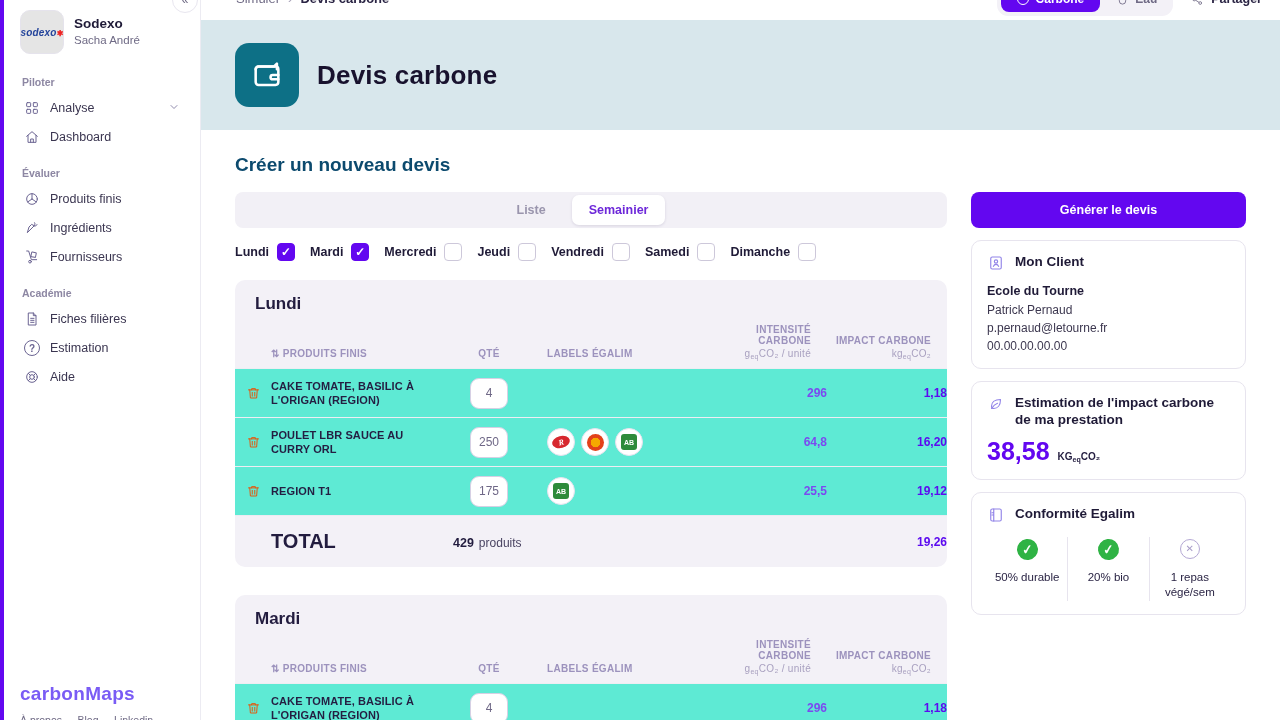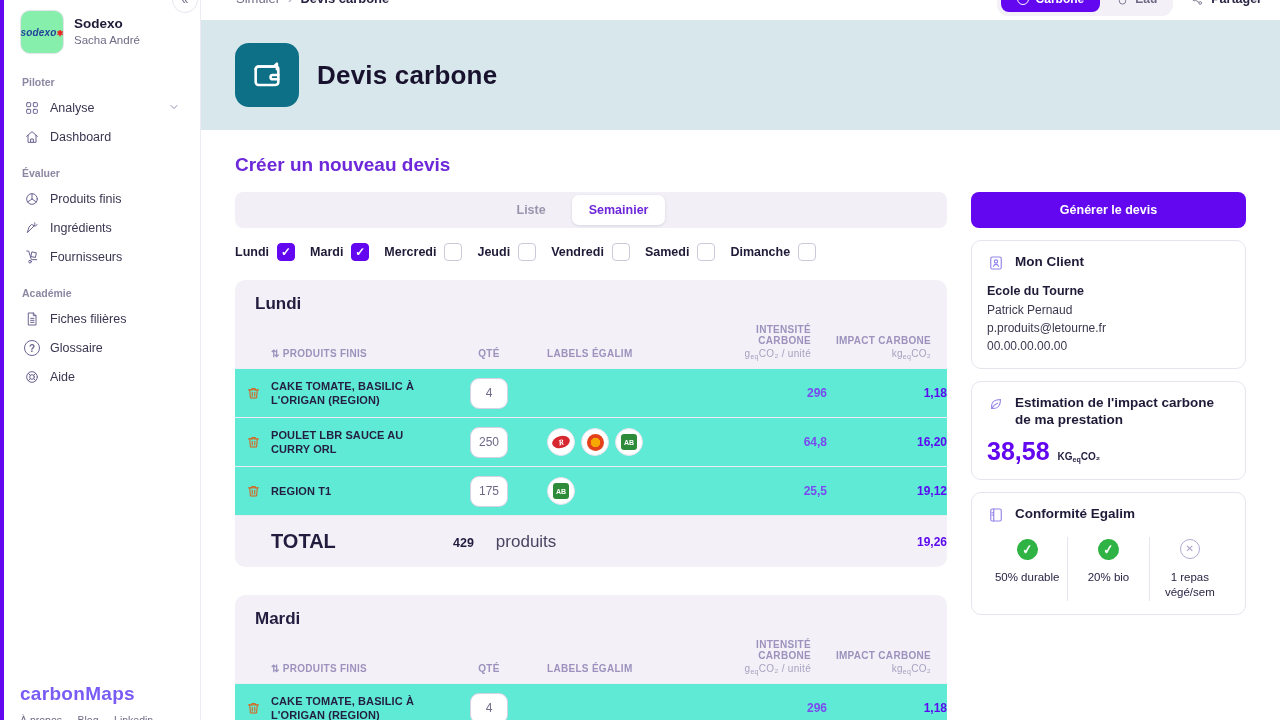--- a/index.html
+++ b/index.html
@@ -7,21 +7,21 @@
     font-family:"Liberation Sans", sans-serif; color:#2a2444; }
 
   
   .sidebar { position:absolute; left:0; top:0; bottom:0; width:201px; background:#fff;
     border-right:1px solid #ecebf2; z-index:5; }
   .stripe { position:absolute; left:0; top:0; bottom:0; width:4px; background:#6307f0; }
   .collapse-btn { position:absolute; left:172px; top:-13px; width:26px; height:26px; border-radius:50%;
     background:#fff; border:1px solid #e8e6ef; z-index:9; font-size:12px; color:#6f6a85;
     display:flex; align-items:center; justify-content:center; }
   .org { display:flex; align-items:flex-start; gap:10px; padding:10px 0 0 20px; }
-  .logo-box { width:44px; height:44px; border:1px solid #e5e3ec; border-radius:10px; background:#86efac;
+  .logo-box { width:44px; height:44px; border:1px solid #e5e3ec; border-radius:10px; background:#e5e5e5;
     display:flex; align-items:center; justify-content:center; }
   .logo-word { font-size:10px; font-weight:700; font-style:italic; color:#24449b; letter-spacing:.2px; }
   .logo-word .star { color:#e22; font-style:normal; font-size:8px; }
   .org-name { font-size:13.5px; font-weight:800; color:#1f1a37; padding-top:6px; }
   .org-user { font-size:11.5px; color:#6f6a85; margin-top:3px; }
   .nav { padding:6px 12px 0 16px; }
   .nav-section { font-size:10.5px; font-weight:700; color:#8d87a3; margin:16px 0 6px 6px; }
   .nav-item { display:flex; align-items:center; gap:10px; padding:6px 8px; border-radius:8px;
     font-size:12.5px; color:#3a3550; font-weight:500; cursor:pointer; margin:1px 0; position:relative; }
   .nav-item svg { width:16px; height:16px; stroke:#6b6492; stroke-width:1.5; fill:none;
@@ -52,21 +52,21 @@
   .share-btn { display:flex; align-items:center; gap:7px; font-size:12.5px; font-weight:600; color:#2a2444; }
 
   .banner { height:110px; background:#d8e7ec; display:flex; align-items:center; padding-left:34px; }
   .banner-icon { width:64px; height:64px; background:#0d7086; border-radius:14px;
     display:flex; align-items:center; justify-content:center; }
   .banner-icon svg { width:34px; height:34px; stroke:#fff; stroke-width:1.8; fill:none;
     stroke-linecap:round; stroke-linejoin:round; }
   .banner-title { margin-left:18px; font-size:26px; font-weight:800; color:#18122e; letter-spacing:.2px; }
 
   .content { padding:0 34px; }
-  .page-h2 { font-size:19px; font-weight:800; color:#6d28d9; margin:24px 0 16px; }
+  .page-h2 { font-size:19px; font-weight:800; color:#0c4a6e; margin:24px 0 16px; }
   .cols-wrap { display:flex; gap:24px; align-items:flex-start; }
   .left-col { width:712px; }
   .right-col { width:275px; }
 
   
   .view-toggle { height:36px; background:#f2f0f6; border-radius:8px; display:flex; align-items:center;
     justify-content:center; gap:26px; }
   .vt-off { font-size:12.5px; font-weight:700; color:#9a95ad; cursor:pointer; }
   .vt-on { font-size:12.5px; font-weight:700; color:#6d28d9; background:#fff; border-radius:7px;
     padding:8px 17px; box-shadow:0 1px 3px rgba(30,20,70,.12); cursor:pointer; }
@@ -106,21 +106,21 @@
     justify-content:center; font-family:"Liberation Serif",serif; }
   .aop { width:17px; height:17px; border-radius:50%; background:radial-gradient(#f6a800 38%, #e2411a 42%); }
   .ab { width:16px; height:16px; background:#2e8b3a; border-radius:3px; color:#fff; font-size:7px;
     font-weight:800; display:flex; align-items:center; justify-content:center; }
   .v-int { font-size:12px; font-weight:600; color:#7b49f0; }
   .v-imp { font-size:12px; font-weight:800; color:#5c0bf0; }
   .total-row { display:flex; align-items:center; background:#f3f1f7; min-height:52px; border-top:1px solid #ecebf2; }
   .total-lbl { font-size:20px; font-weight:800; color:#221c3f; }
   .total-count { text-align:left; padding-left:12px; }
   .total-count b { font-size:12.5px; font-weight:800; color:#221c3f; }
-  .total-count span { font-size:17px; color:#4a4462; margin-left:22px; }
+  .total-count span { font-size:12px; color:#4a4462; margin-left:5px; }
 
   
   .gen-btn { width:100%; height:36px; background:#6307f0; border:none; border-radius:8px; color:#fff;
     font-size:12.5px; font-weight:700; font-family:"Liberation Sans",sans-serif; cursor:pointer; }
   .card { border:1px solid #e7e4ee; border-radius:10px; background:#fff; padding:13px 15px; margin-top:12px; }
   .card-head { display:flex; gap:10px; }
   .card-head svg { width:18px; height:18px; stroke:#9183e8; stroke-width:1.5; fill:none;
     stroke-linecap:round; stroke-linejoin:round; flex:0 0 18px; }
   .card-title { font-size:13.5px; font-weight:800; color:#1f1a37; line-height:1.25; }
   .client-body { margin-top:10px; font-size:12px; color:#3c374f; line-height:1.5; }
@@ -203,21 +203,21 @@
     <div class="nav-section" data-name="nav-section-academie">Académie</div>
     <div class="nav-item" data-name="sidebar-item-fiches-filieres">
       <svg viewBox="0 0 24 24" data-name="document-icon">
           <path d="M7 3h7l4 4v14H7z"></path>
           <path d="M14 3v4h4M10 11h5M10 14h5M10 17h5"></path>
         </svg>
       <span>Fiches filières</span>
     </div>
     <div class="nav-item" data-name="sidebar-item-glossaire">
       <span class="q-badge" data-name="question-icon">?</span>
-      <span>Glossaire</span>
+      <span>Estimation</span>
     </div>
     <div class="nav-item" data-name="sidebar-item-aide">
       <svg viewBox="0 0 24 24" data-name="lifebuoy-icon">
           <circle cx="12" cy="12" r="8"></circle>
           <circle cx="12" cy="12" r="3.5"></circle>
           <path d="M9.5 9.5L6.5 6.5M14.5 9.5l3-3M14.5 14.5l3 3M9.5 14.5l-3 3"></path>
         </svg>
       <span>Aide</span>
     </div>
   </div>
@@ -453,21 +453,21 @@
             <svg viewBox="0 0 24 24" data-name="id-badge-icon">
                 <rect x="5" y="4" width="14" height="16" rx="2"></rect>
                 <circle cx="12" cy="10" r="2.2"></circle>
                 <path d="M8.5 16.5c.7-1.8 2-2.7 3.5-2.7s2.8.9 3.5 2.7"></path>
               </svg>
             <span class="card-title" data-name="client-card-title">Mon Client</span>
           </div>
           <div class="client-body">
             <div class="cname" data-name="client-name">Ecole du Tourne</div>
             <div data-name="client-contact">Patrick Pernaud</div>
-            <div data-name="client-email">p.produits@letourne.fr</div>
+            <div data-name="client-email">p.pernaud@letourne.fr</div>
             <div data-name="client-phone">00.00.00.00.00</div>
           </div>
         </div>
 
         <div class="card" data-name="estimation-card">
           <div class="card-head">
             <svg viewBox="0 0 24 24" data-name="leaf-icon">
                 <path d="M6 15c0-5 4-9 12-9 0 8-4 12-9 12a3 3 0 0 1-3-3z"></path>
                 <path d="M6 18c2-3 5-6 8-7"></path>
               </svg>

